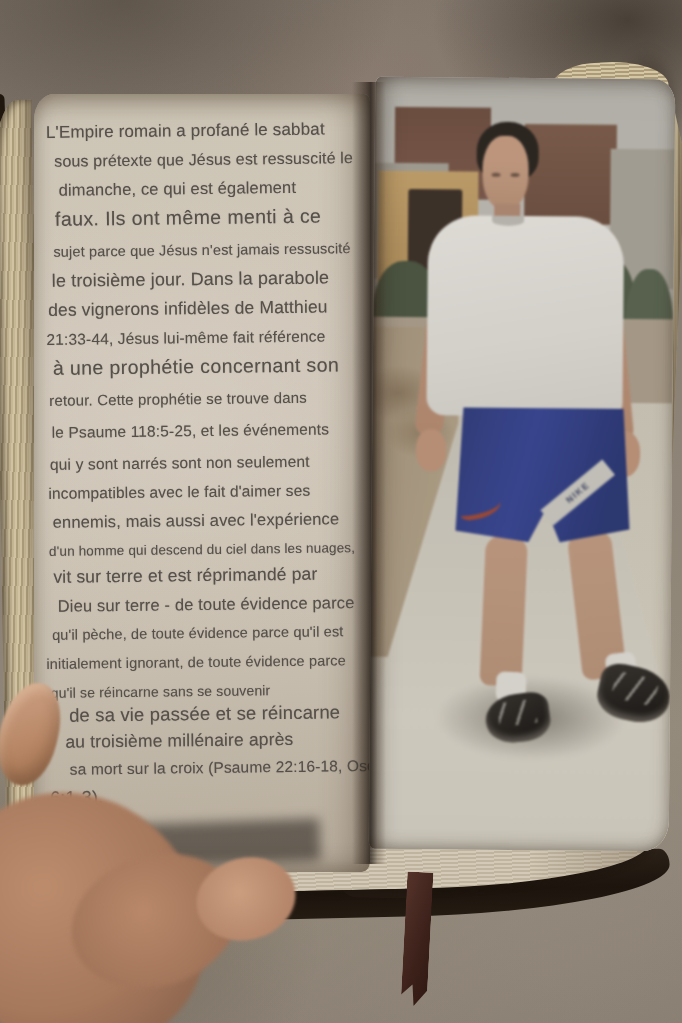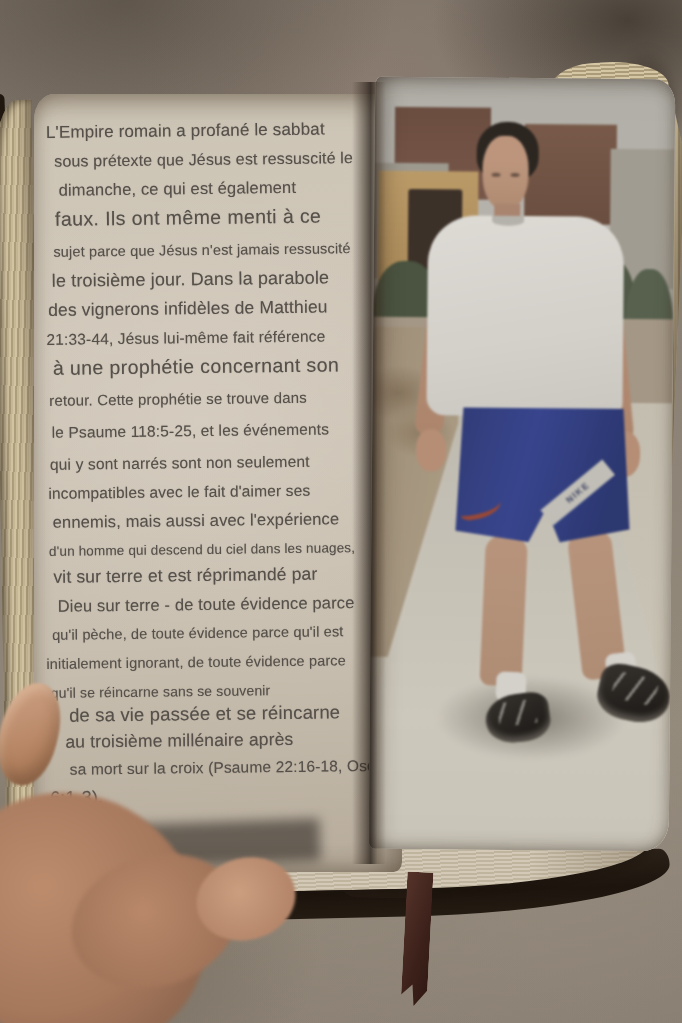--- a/index.html
+++ b/index.html
@@ -50,21 +50,21 @@
 
   
   .page-left{left:34px;top:94px;width:336px;height:778px;z-index:6;
     background:
       radial-gradient(420px 320px at 45% 42%, rgba(218,210,198,.55), rgba(218,210,198,0) 70%),
       linear-gradient(178deg,#cdc5b6,#cfc6b8 30%,#c8bfb0 70%,#b7ac9c);
     border-radius:20px 6px 8px 3px / 26px 8px 10px 5px;
     box-shadow:inset -26px 0 34px -12px rgba(70,55,40,.45),
                inset 0 22px 26px -16px rgba(95,80,62,.5),
                inset 10px 0 18px -10px rgba(80,65,48,.35),
-               inset 0 -18px 22px -14px rgba(90,75,58,.4);padding-left:32px;}
+               inset 0 -18px 22px -14px rgba(90,75,58,.4);}
   .text-col{left:6px;top:22px;width:330px;transform:rotate(-0.7deg);}
   .tl{white-space:nowrap;line-height:29px;color:#55504a;
       text-shadow:0 0 1px rgba(85,80,74,.45);letter-spacing:.15px;}
   .tl:nth-child(1){font-size:17px;padding-left:10px;}
   .tl:nth-child(2){font-size:16px;padding-left:18px;}
   .tl:nth-child(3){font-size:16.5px;padding-left:22px;}
   .tl:nth-child(4){font-size:19.5px;padding-left:18px;letter-spacing:.4px;}
   .tl:nth-child(5){font-size:14.5px;padding-left:16px;margin-top:4px;}
   .tl:nth-child(6){font-size:18px;padding-left:14px;}
   .tl:nth-child(7){font-size:17.5px;padding-left:10px;}

